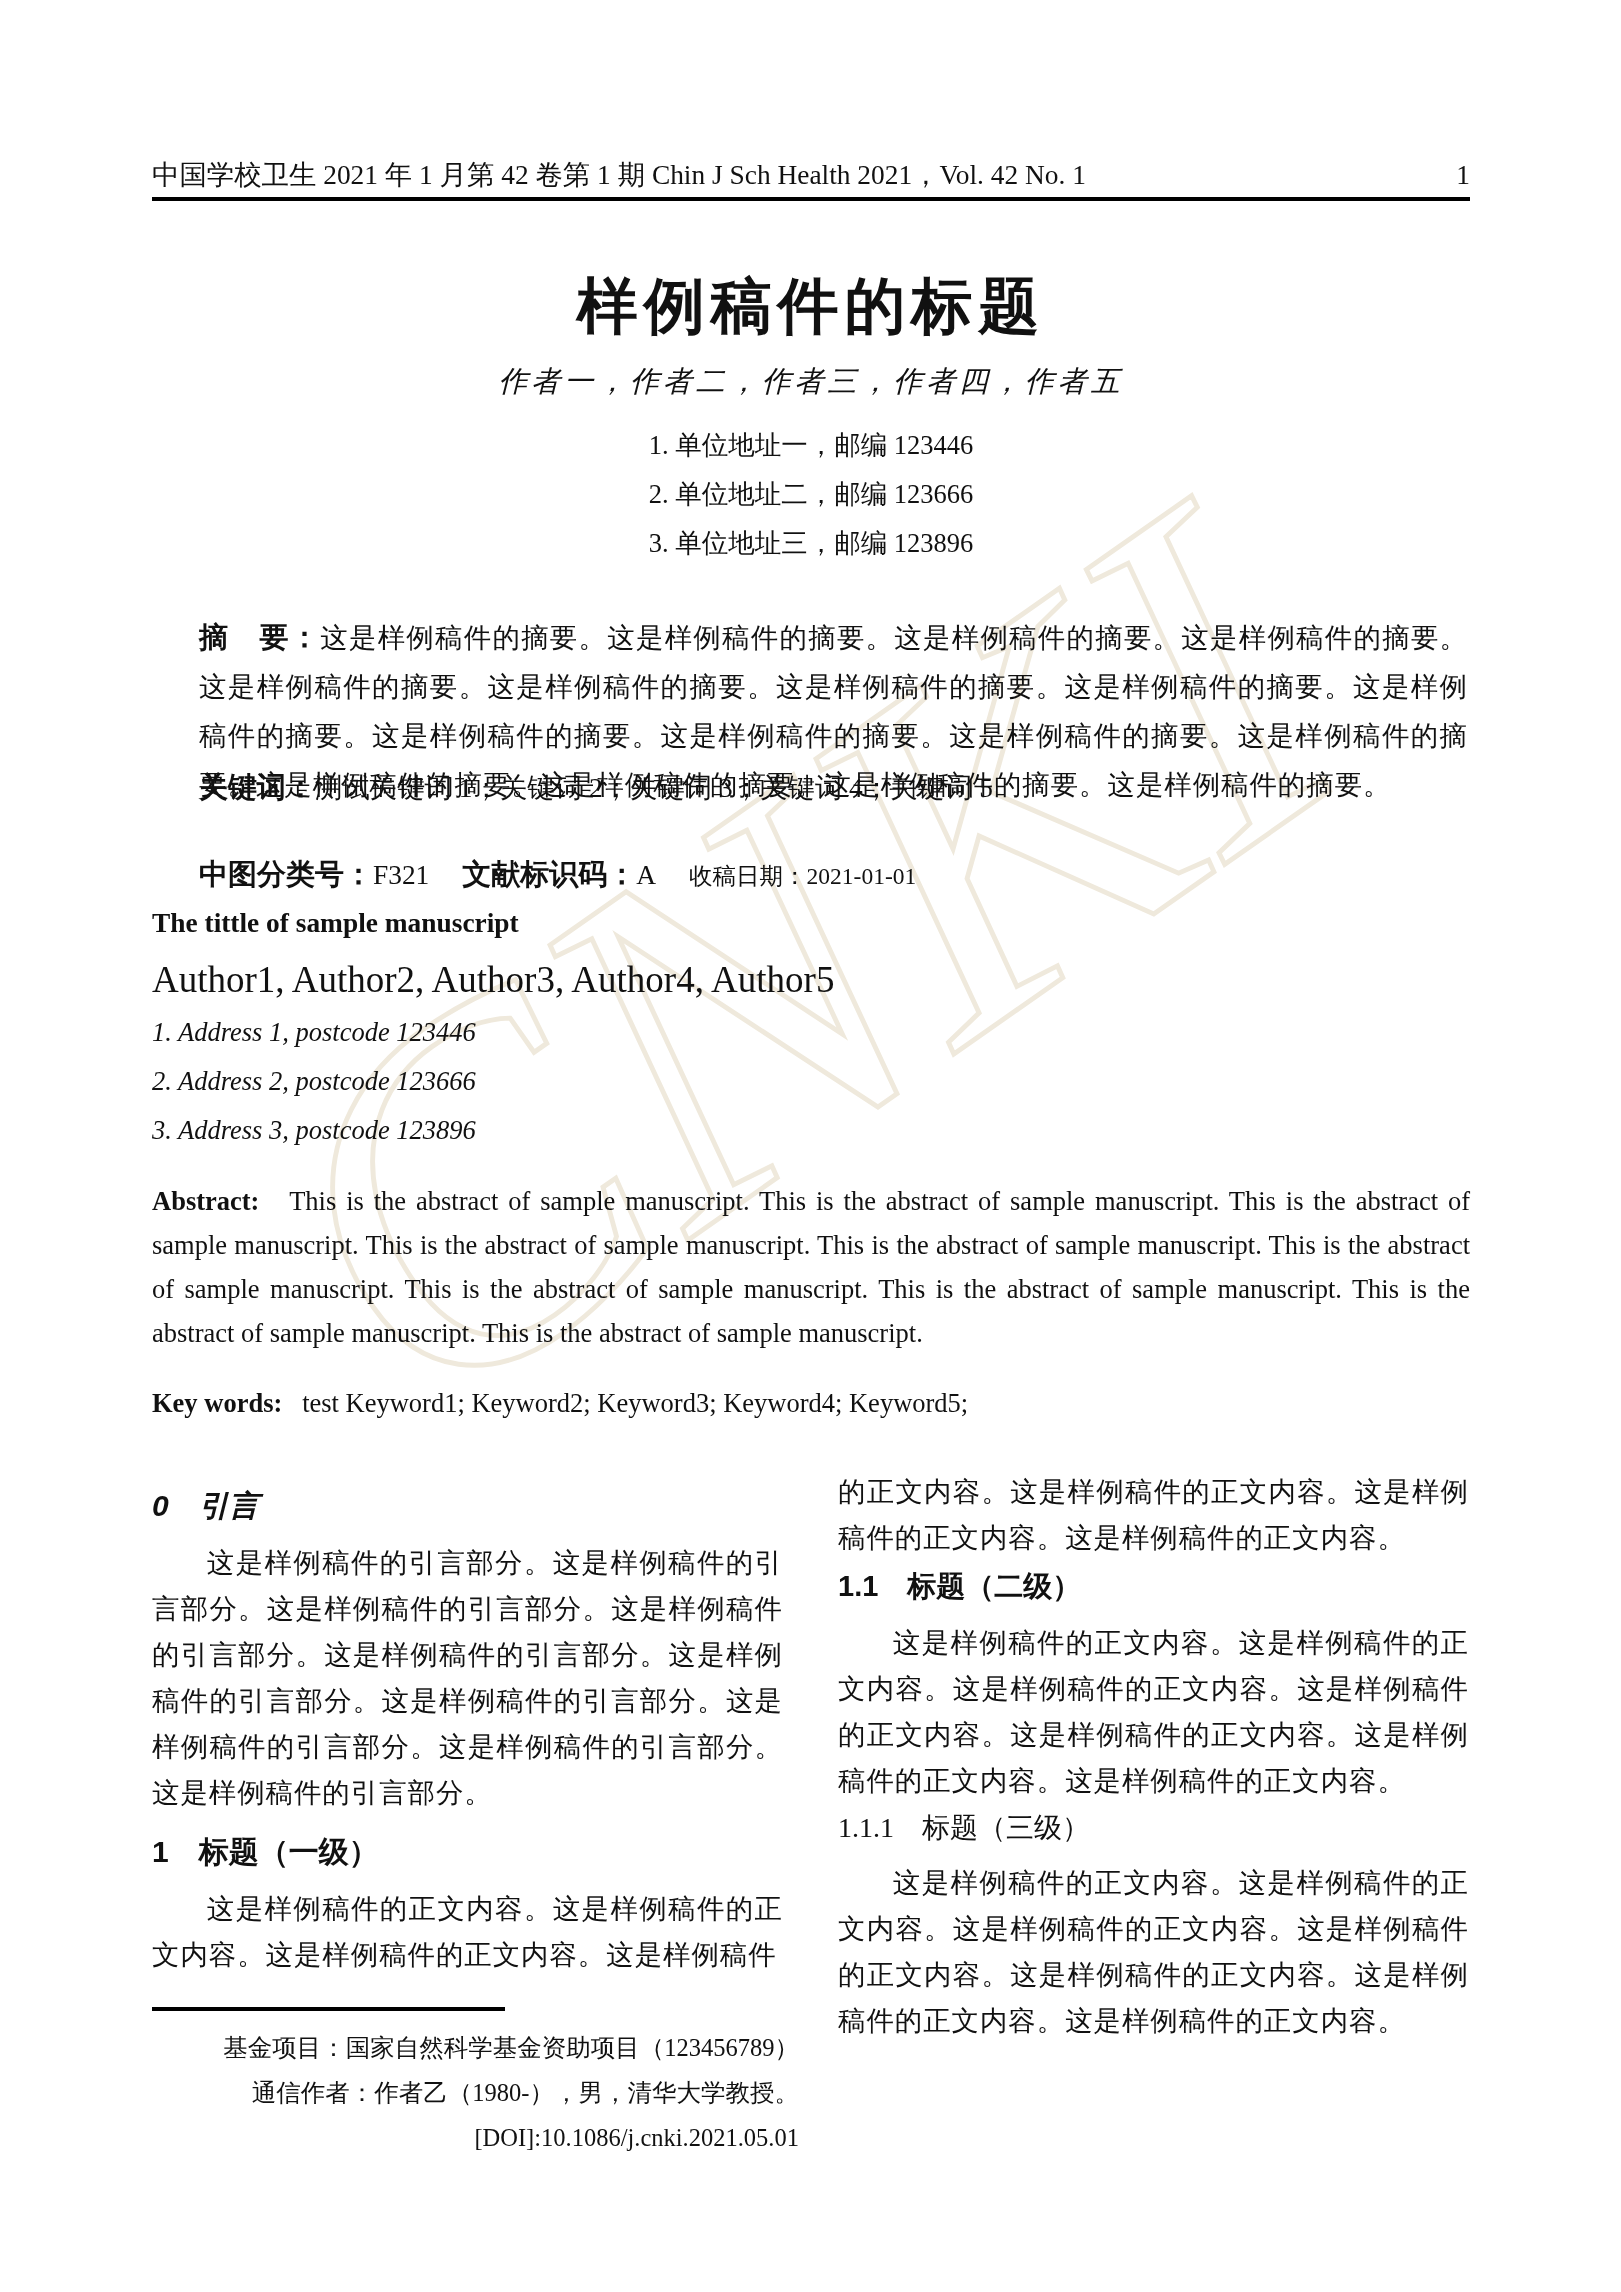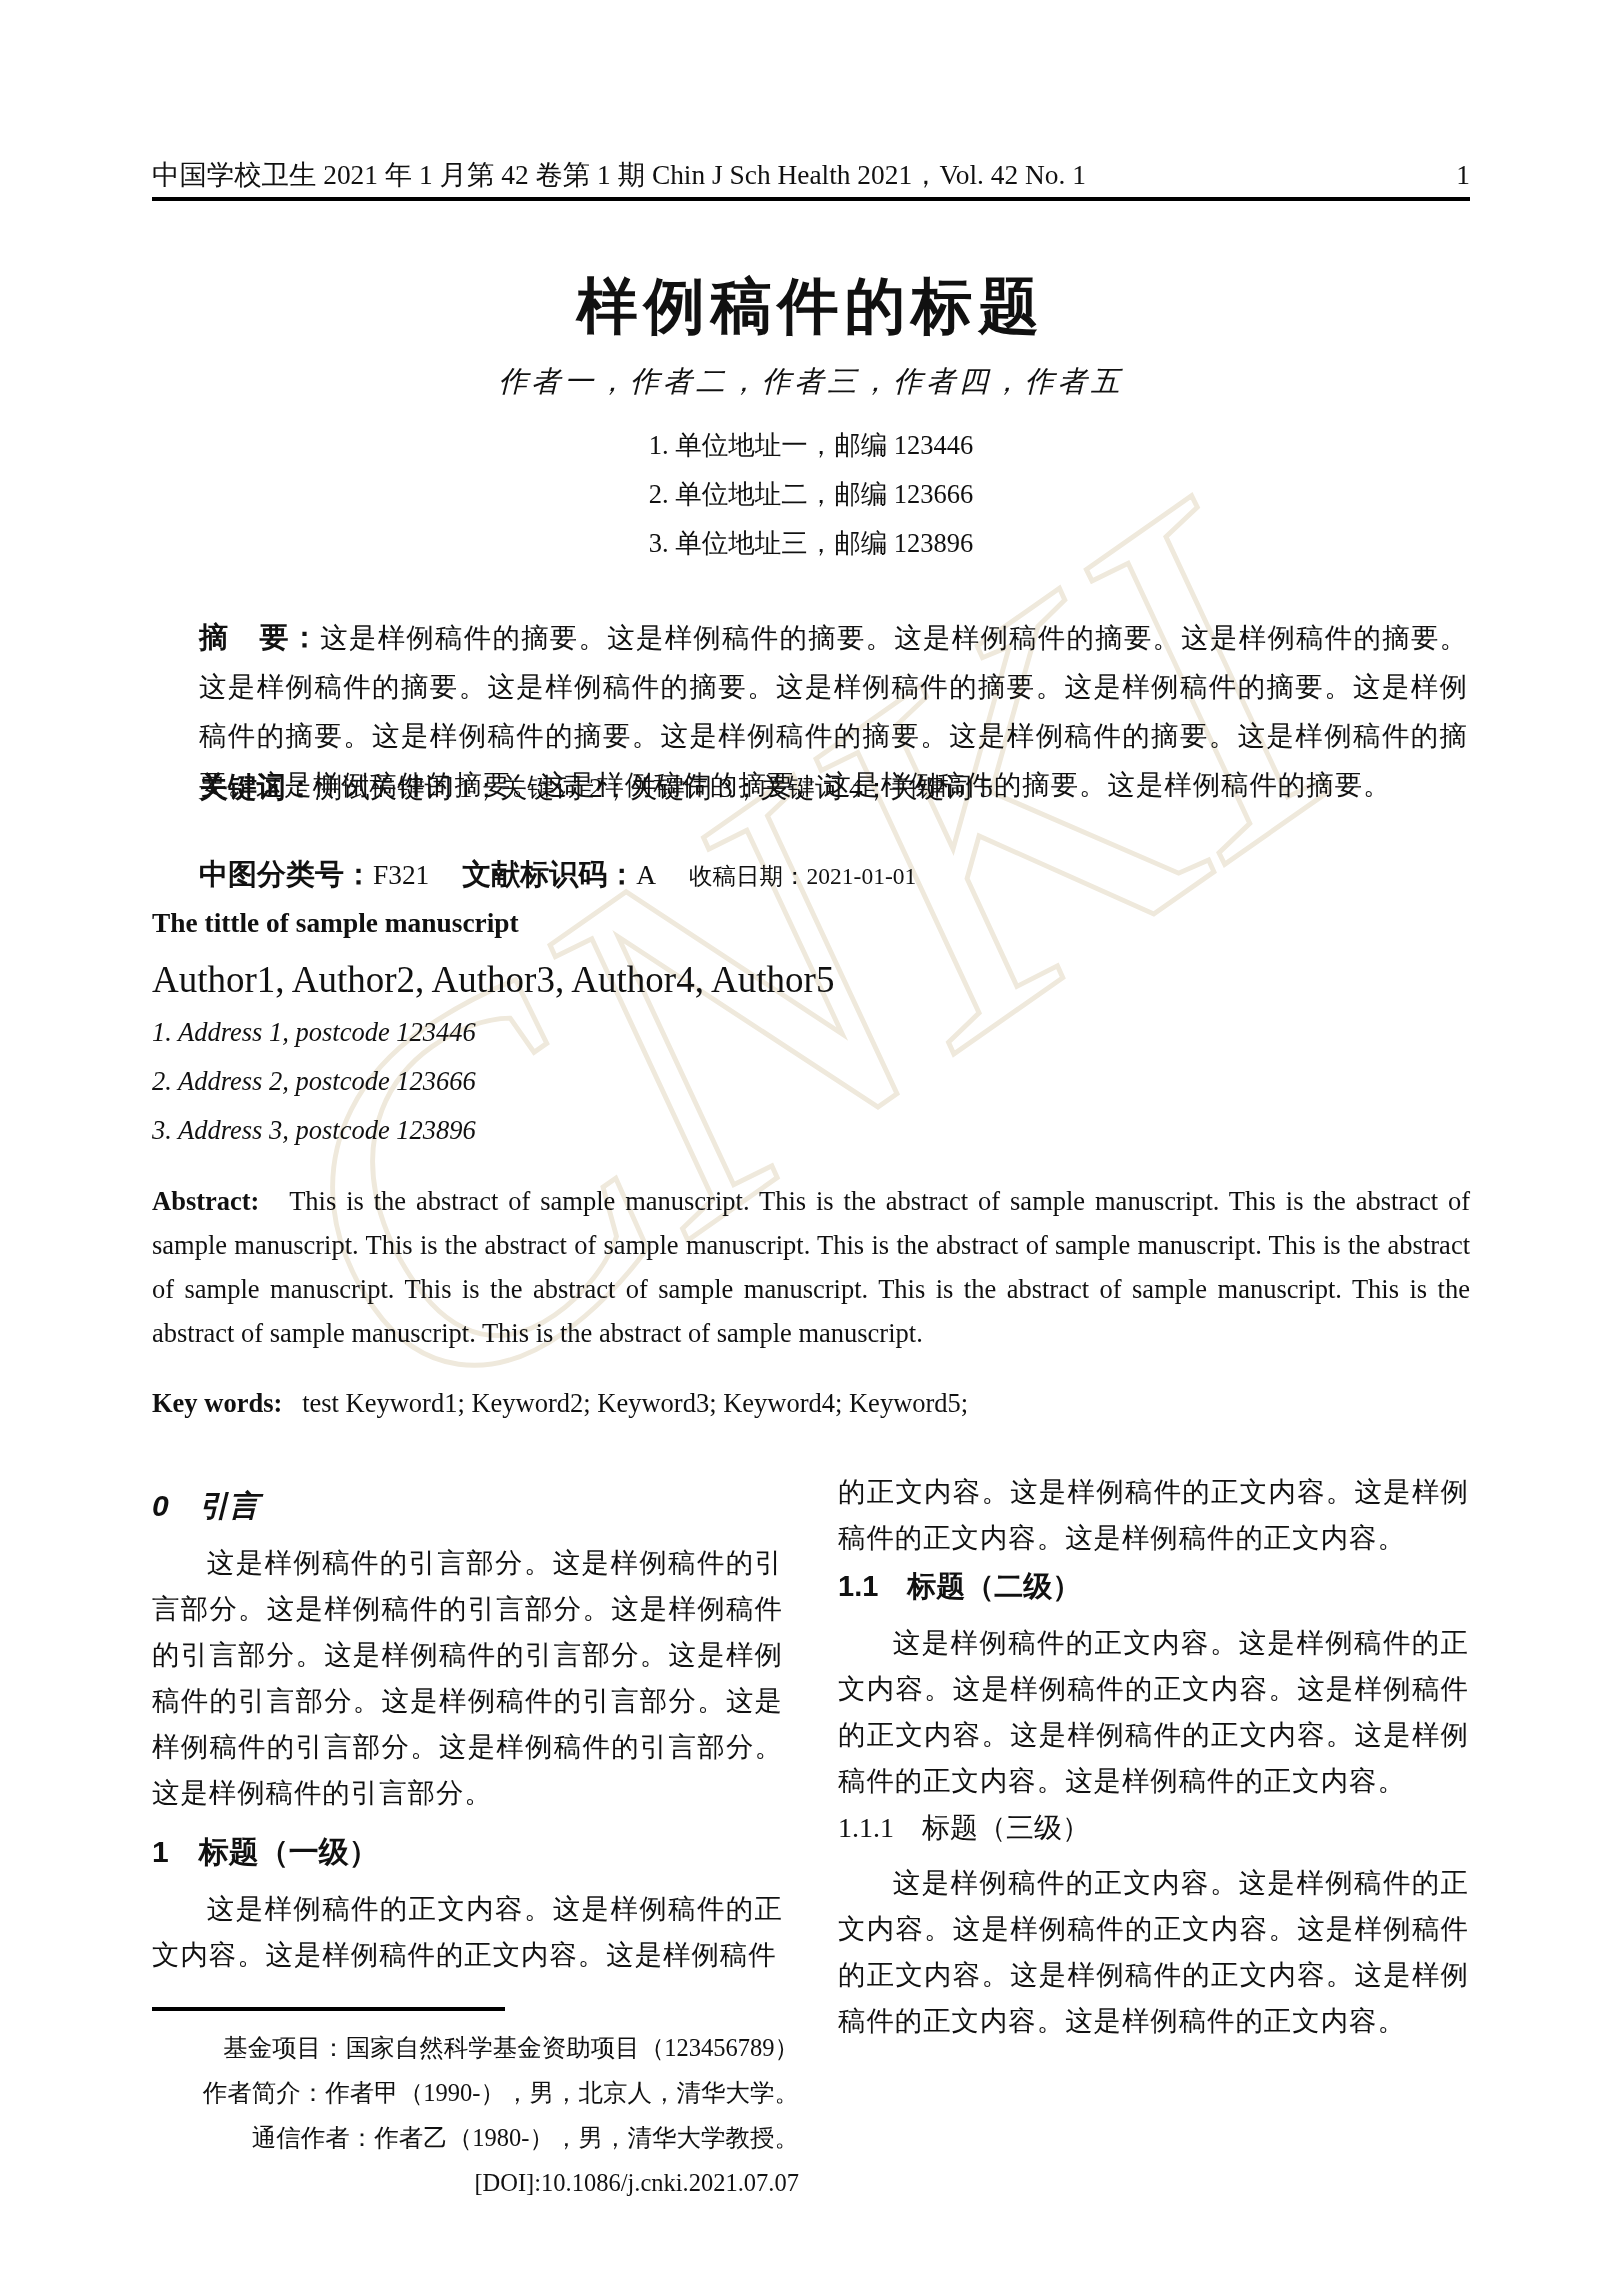--- a/index.html
+++ b/index.html
@@ -109,20 +109,19 @@
       <p class="para indent">这是样例稿件的正文内容。这是样例稿件的正文内容。这是样例稿件的正文内容。这是样例稿件的正文内容。这是样例稿件的正文内容。这是样例稿件的正文内容。这是样例稿件的正文内容。</p>
       <div class="h3">1.1.1　标题（三级）</div>
       <p class="para indent">这是样例稿件的正文内容。这是样例稿件的正文内容。这是样例稿件的正文内容。这是样例稿件的正文内容。这是样例稿件的正文内容。这是样例稿件的正文内容。这是样例稿件的正文内容。</p>
     </div>
   </div>
 
   <div class="footnote">
     <div class="fn-rule"></div>
     <div class="fn-lines">
       <div class="fn-line">基金项目：国家自然科学基金资助项目（123456789）</div>
-      <div class="fn-line">作者简介：作者甲（1990-），男，北京人，清华大学。</div>
       <div class="fn-line">通信作者：作者乙（1980-），男，清华大学教授。</div>
-      <div class="fn-line">[DOI]:10.1086/j.cnki.2021.07.07</div>
+      <div class="fn-line">[DOI]:10.1086/j.cnki.2021.05.01</div>
     </div>
   </div>
 
 </div>
 
 
 </body></html>

